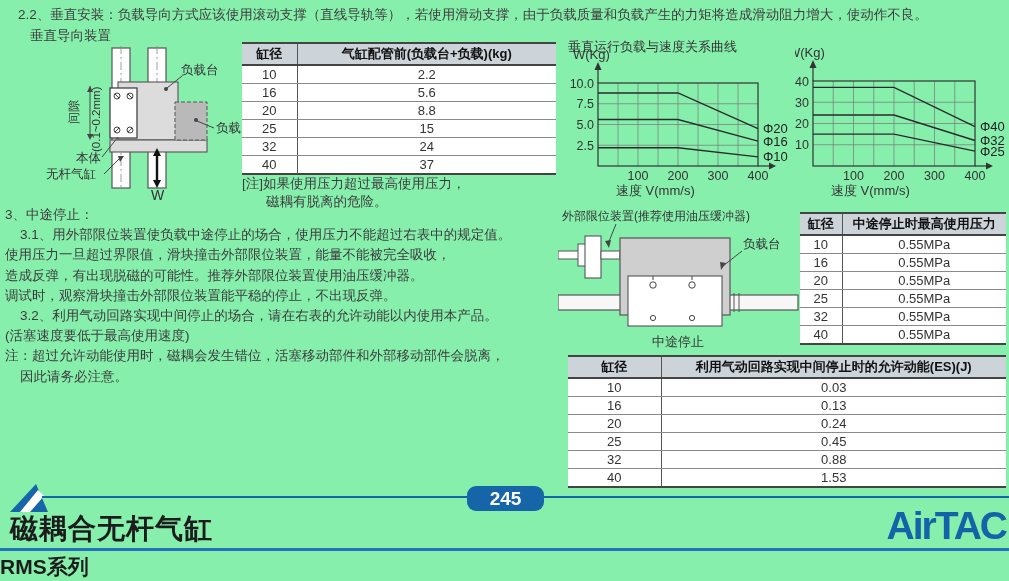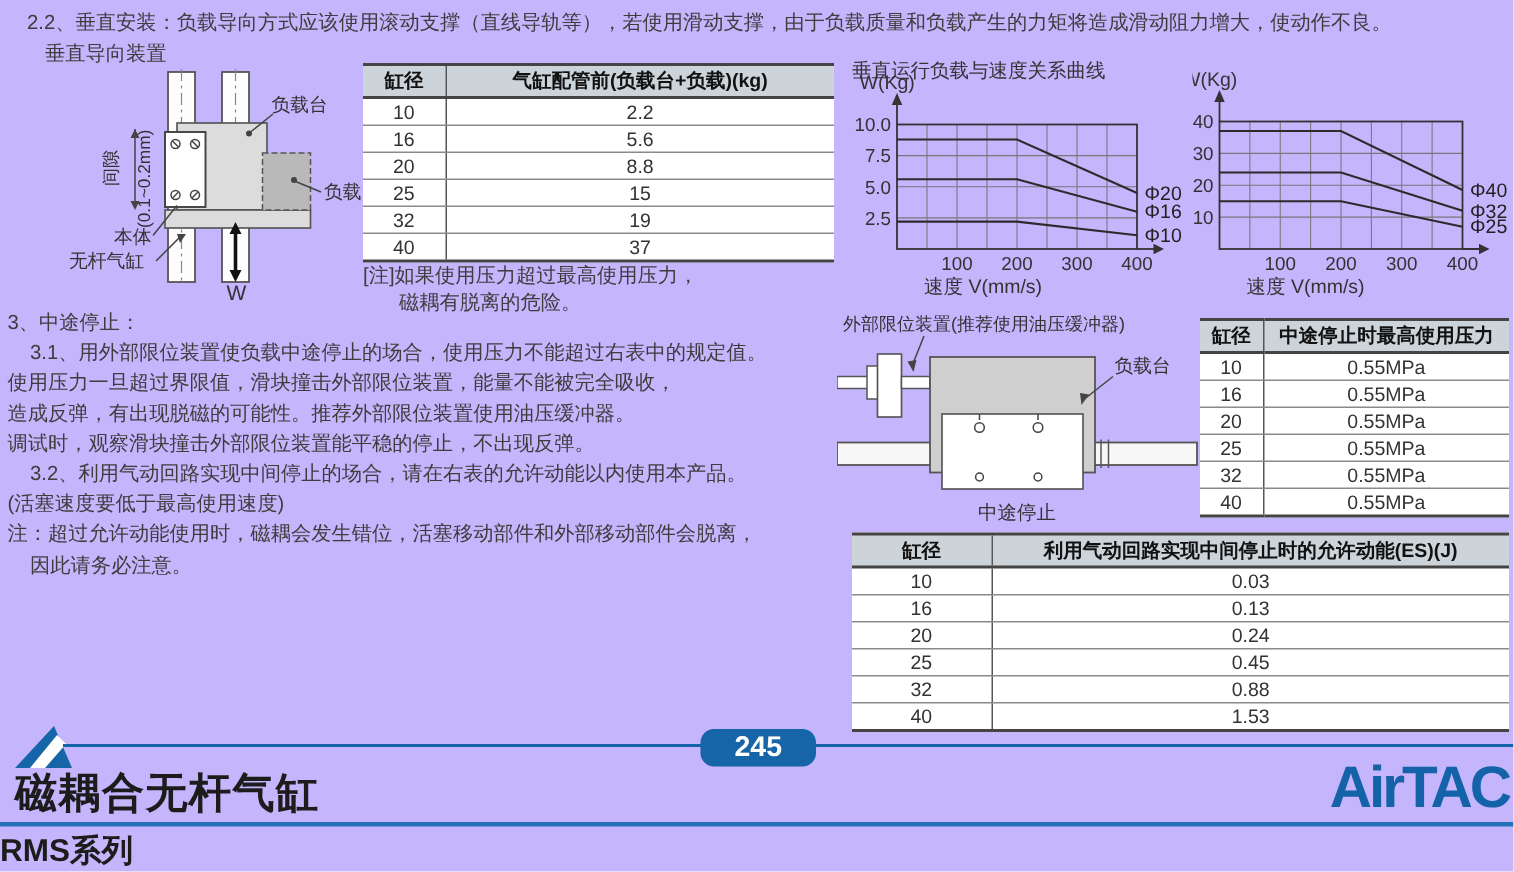--- a/index.html
+++ b/index.html
@@ -1,16 +1,16 @@
 <!DOCTYPE html>
 <html><head>
 <meta charset="utf-8">
 <style>
   html,body{margin:0;padding:0;background:#fff;}
-  #page{position:relative;width:1009px;height:581px;background:#c4b5fd;overflow:hidden;
+  #page{position:relative;width:1009px;height:581px;background:#86efac;overflow:hidden;
         font-family:"Liberation Sans","DejaVu Sans",sans-serif;color:#3d3d3d;}
   .abs{position:absolute;}
   .txt{font-size:13.5px;color:#3d3d3d;white-space:pre-wrap;}
   .lines div{white-space:pre-wrap;}
   
   table.spec{border-collapse:collapse;table-layout:fixed;font-size:13px;color:#222;background:#fff;}
   table.spec th{background:#ccd3d9;font-weight:bold;border-top:2px solid #444;border-bottom:2px solid #444;
                 padding:1px 3px;text-align:center;color:#111;}
   table.spec td{border-bottom:1px solid #8a8a8a;text-align:center;padding:1px 3px;color:#333;}
   table.spec tr:last-child td{border-bottom:2px solid #444;}
@@ -105,21 +105,21 @@
         <tr>
           <td>20</td>
           <td>8.8</td>
         </tr>
         <tr>
           <td>25</td>
           <td>15</td>
         </tr>
         <tr>
           <td>32</td>
-          <td>19</td>
+          <td>24</td>
         </tr>
         <tr>
           <td>40</td>
           <td>37</td>
         </tr>
       </tbody>
     </table>
   <div class="abs txt" style="left:242px;top:175px;">[注]如果使用压力超过最高使用压力，</div>
   <div class="abs txt" style="left:266px;top:193px;">磁耦有脱离的危险。</div>
 

